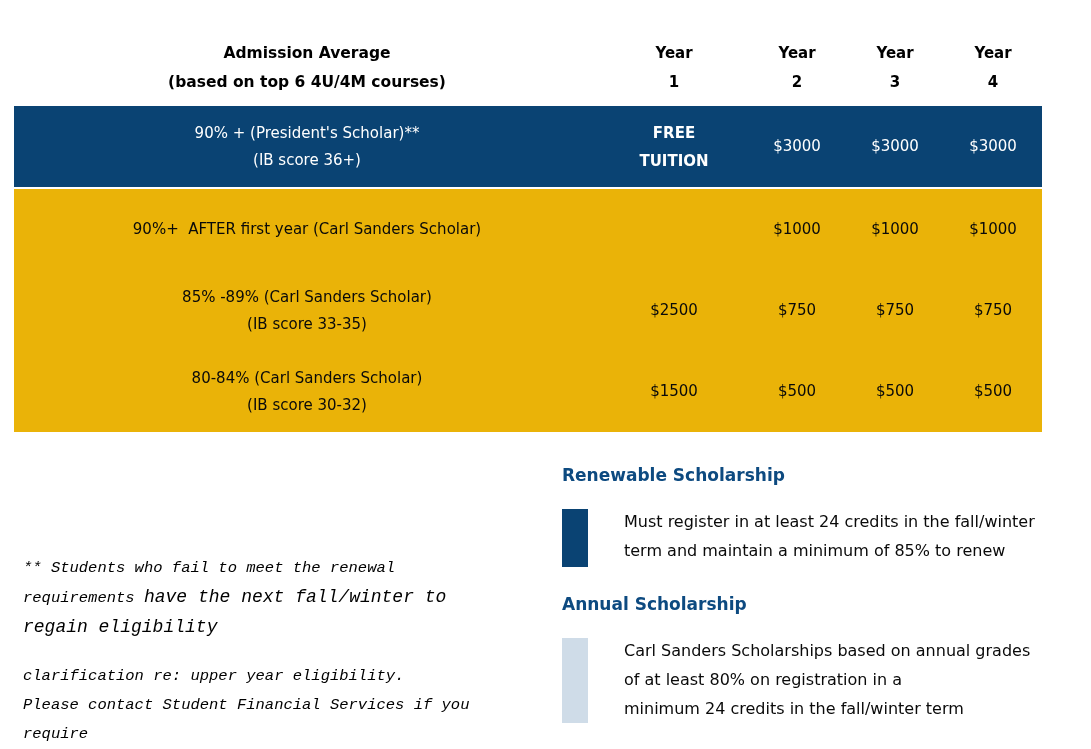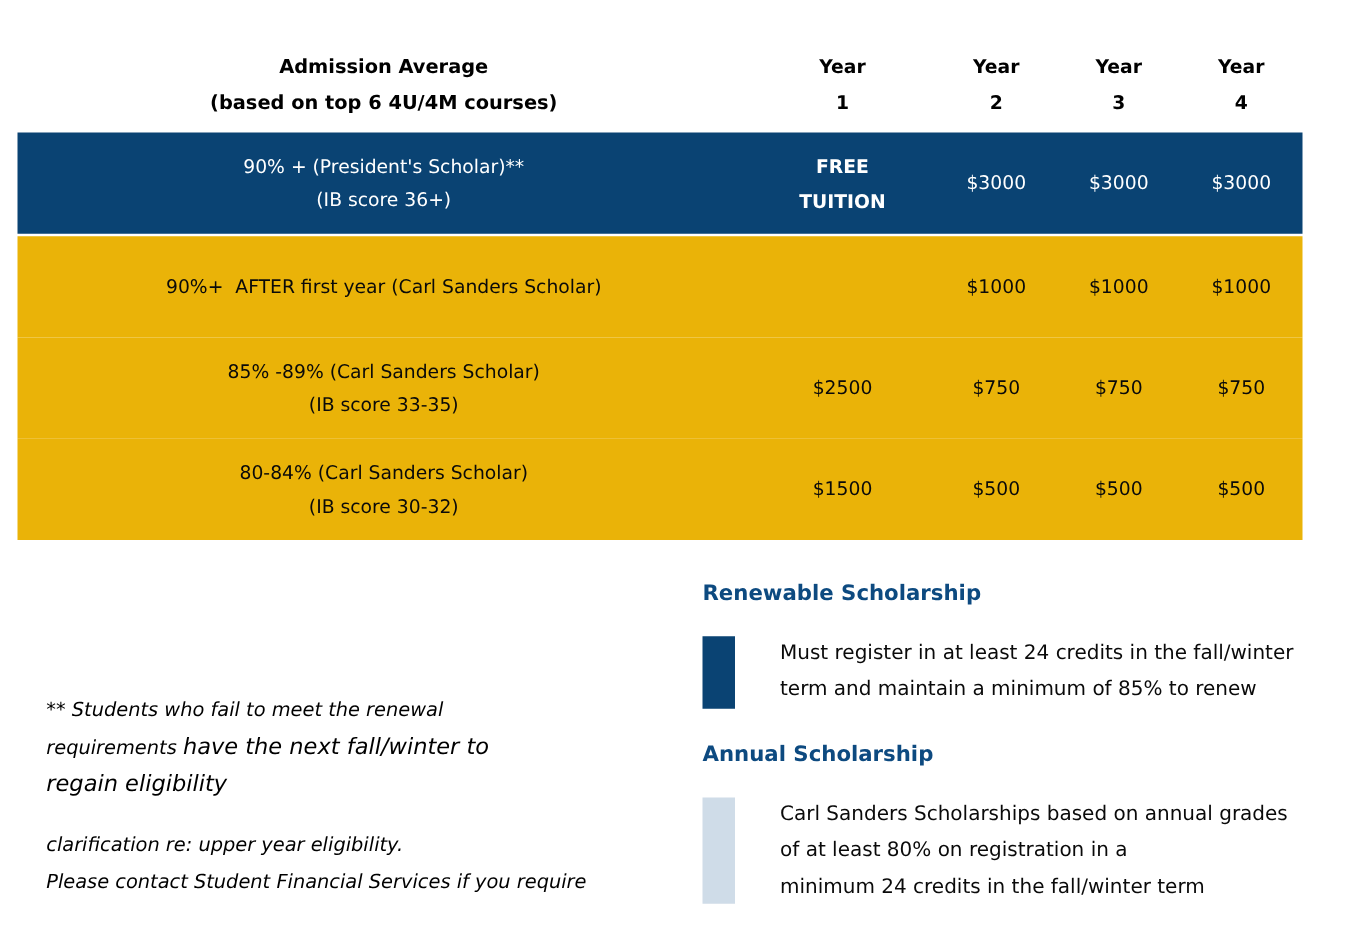--- a/index.html
+++ b/index.html
@@ -32,21 +32,21 @@
   .legend-title {
     color:#0d4a80; font-weight:bold; font-size:17px; line-height:22px;
   }
   .legend-item { display:flex; align-items:flex-start; margin-top:21px; margin-bottom:26px; }
   .swatch { flex:0 0 26px; width:26px; margin-right:36px; }
   .swatch.renewable-swatch { background:#0a4373; height:58px; margin-top:2px; }
   .swatch.annual-swatch { background:#cfdce8; height:85px; margin-top:2px; }
   .legend-text { font-size:16px; line-height:29px; color:#0a0a0a; }
 
   
-  .notes { position:absolute; left:37px; top:554px; width:505px; font-style:italic; }
+  .notes { position:absolute; left:23px; top:554px; width:505px; font-style:italic;font-family:Liberation Mono, monospace; }
   .notes .note-line { font-size:15.5px; line-height:29px; }
   .notes .alt-face { font-size:18px; }
   .note-para2 { margin-top:20px; }
 </style>
 </head>
 <body>
 
 <div class="schol-table">
 
   <div class="trow header-row">

